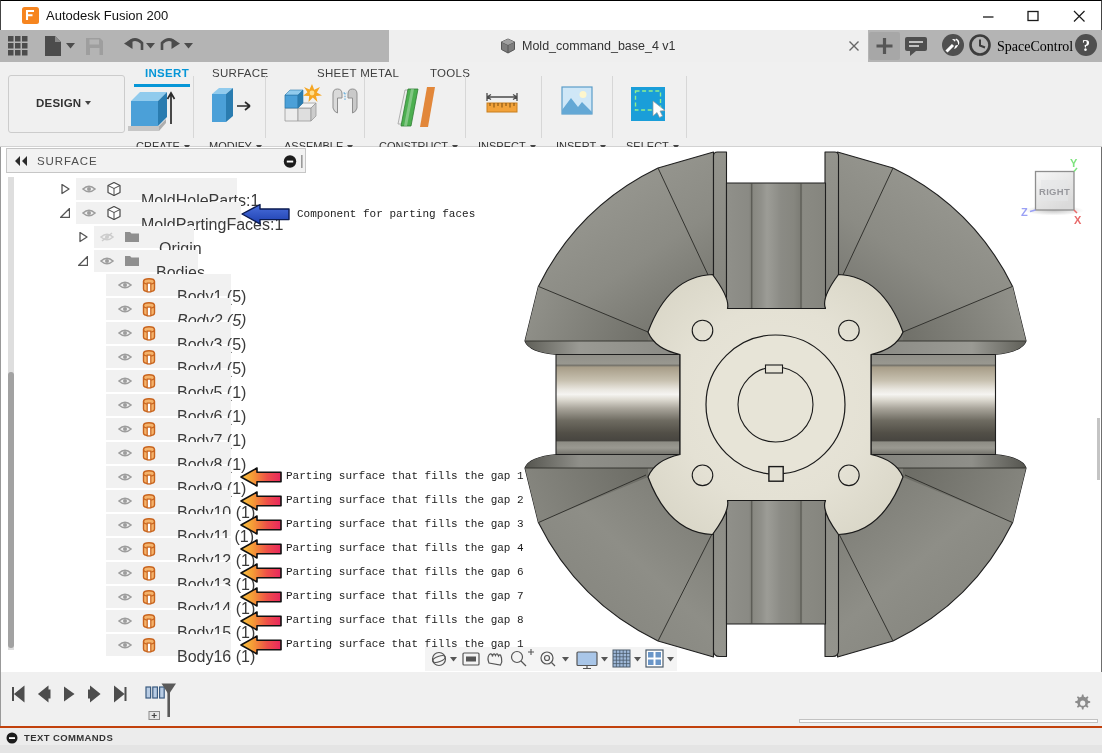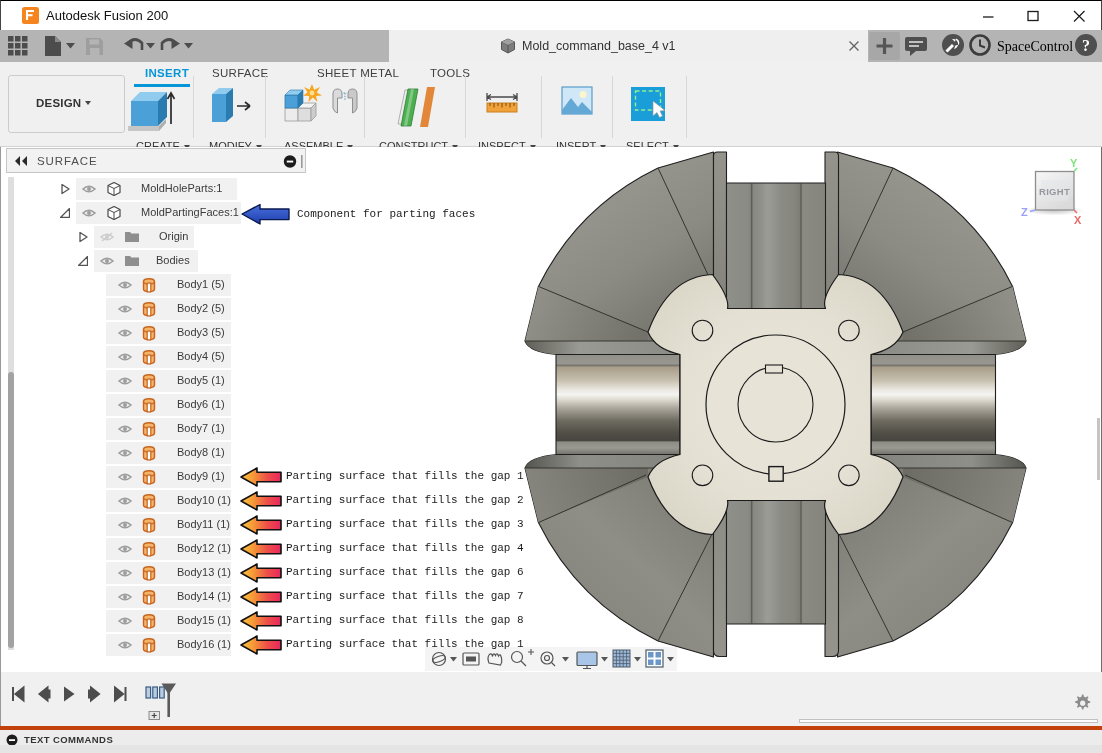--- a/index.html
+++ b/index.html
@@ -24,26 +24,26 @@
 #solidline { position:absolute; left:134px; top:22px; width:56px; height:3px; background:#0696d7; }
 .glabel { position:absolute; top:78px; font-size:11px; color:#333; white-space:nowrap; }
 .gsep { position:absolute; top:14px; width:1px; height:62px; background:#d7d7d7; }
 .caret { display:inline-block; width:0; height:0; border-left:3.5px solid transparent; border-right:3.5px solid transparent; border-top:4px solid #444; vertical-align:middle; margin-left:4px; margin-bottom:1px;}
 
 #canvas { position:absolute; left:0; top:147px; width:1102px; height:525px; background:#fff; border-left:1px solid #999; }
 #browserhdr { position:absolute; left:5px; top:1px; width:300px; height:25px; background:#f2f2f2; border:1px solid #c6c6c6; }
 #browserhdr .t { position:absolute; left:30px; top:6px; font-size:11.5px; color:#4e4e4e; letter-spacing:.9px; }
 .row { position:absolute; height:24px; }
 .pill { position:absolute; top:1px; height:22px; background:#f1f1f1; }
-.rowtext { position:absolute; font-size:11px; color:#3a3a3a; top:5px; white-space:nowrap; }
+.rowtext { position:absolute; font-size:16px; color:#3a3a3a; top:15px; white-space:nowrap; }
 .anno { position:absolute; font-family:"Liberation Mono",monospace; font-size:11px; color:#1b1b1b; white-space:nowrap; }
 
 #timeline { position:absolute; left:0; top:672px; width:1102px; height:54px; background:#f0f0f0; border-left:1px solid #999; }
 #slider { position:absolute; left:798px; top:47px; width:299px; height:4px; background:#fdfdfd; border:1px solid #c2c2c2; }
-#statusbar { position:absolute; left:0; top:726px; width:1102px; height:19px; background:#ececec; border-top:4px solid #c2410c; }
+#statusbar { position:absolute; left:0; top:726px; width:1102px; height:19px; background:#ececec; border-top:2px solid #c2410c; }
 #statusbar .t { position:absolute; left:24px; top:4px; font-size:9.5px; font-weight:bold; color:#333; letter-spacing:.4px; }
 #bottomstrip { position:absolute; left:0; top:745px; width:1102px; height:8px; background:#e4e4e4; }
 </style>
 </head>
 <body>
 <div id="page">
 
   <div id="titlebar">
     <svg class="abs" style="left:21px;top:6px;" width="17" height="17" viewBox="0 0 17 17">
       <rect x="0" y="0" width="17" height="17" rx="2.5" fill="#f6851f"></rect>
@@ -378,21 +378,21 @@
           <span class="rowtext" style="left:176px;">Body1&nbsp;(5)</span>
         </div>
     <div class="row" style="left:0;top:150px;width:520px;">
           <div class="pill" style="left:105px;width:125px;"></div>
           <svg class="abs" style="left:117px;top:7px;" width="14" height="10">
             <use href="#i-eye"></use>
           </svg>
           <svg class="abs" style="left:141px;top:5px;" width="14" height="15">
             <use href="#i-body"></use>
           </svg>
-          <span class="rowtext" style="left:176px;">Body2&nbsp;(5)</span>
+          <span class="rowtext" style="left:176px;font-style:italic;">Body2&nbsp;(5)</span>
         </div>
     <div class="row" style="left:0;top:174px;width:520px;">
           <div class="pill" style="left:105px;width:125px;"></div>
           <svg class="abs" style="left:117px;top:7px;" width="14" height="10">
             <use href="#i-eye"></use>
           </svg>
           <svg class="abs" style="left:141px;top:5px;" width="14" height="15">
             <use href="#i-body"></use>
           </svg>
           <span class="rowtext" style="left:176px;">Body3&nbsp;(5)</span>

